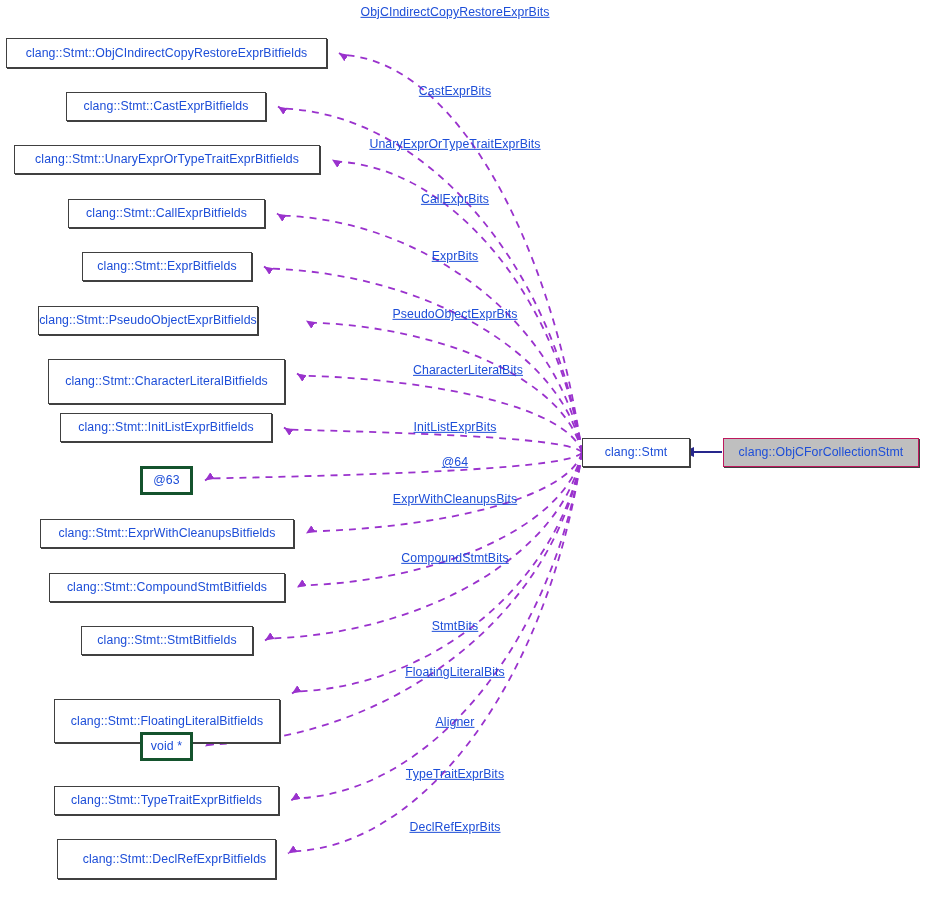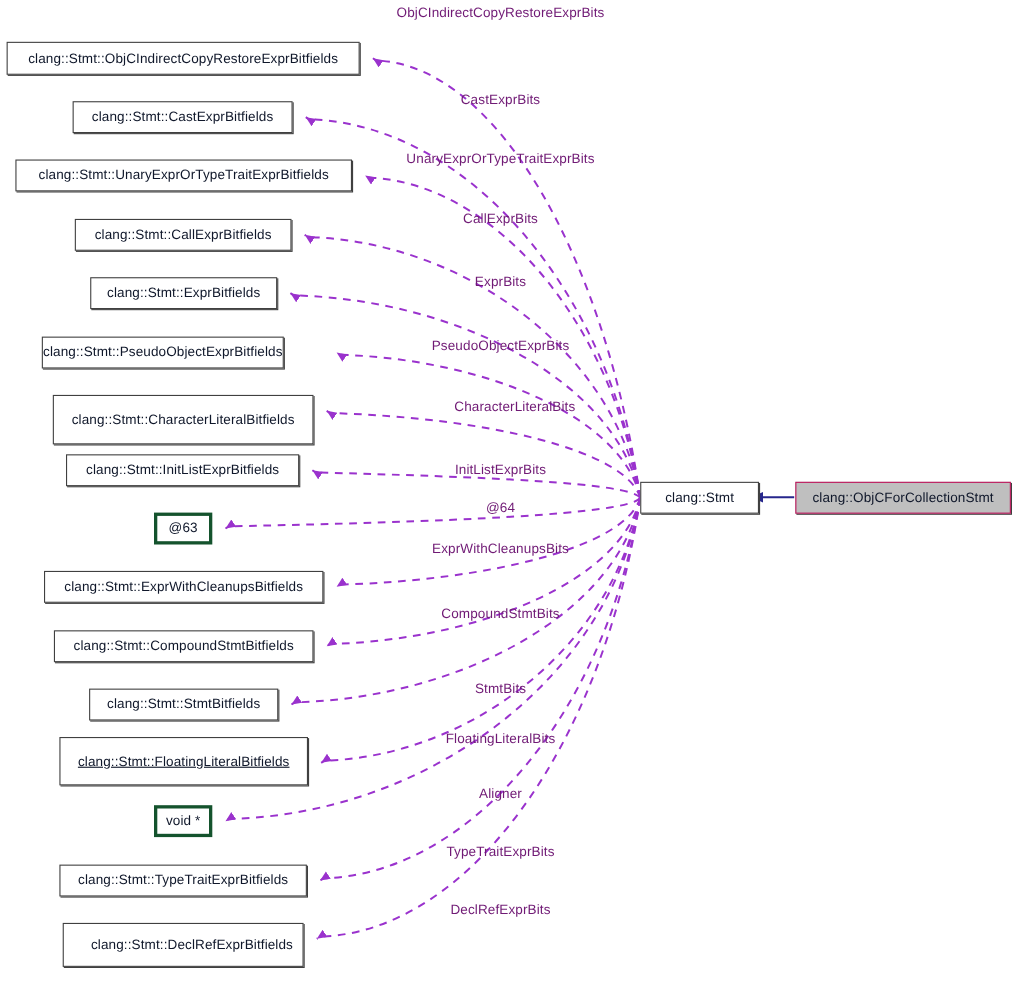--- a/index.html
+++ b/index.html
@@ -26,46 +26,47 @@
   }
   .node {
     position: absolute;
     box-sizing: border-box;
     display: flex;
     align-items: center;
     justify-content: center;
     background: #ffffff;
     border: 1px solid #404040;
     font-size: 12.3px;
-    color: #0f172a;
+    color: #1d4ed8;
     white-space: nowrap;
     line-height: 1;
     letter-spacing: 0.1px;
   }
   .node.dark {
     border: 1px solid #404040;
     box-shadow: 1px 1px 0 0 #404040;
   }
   .node.light {
     border: 3px solid #14532d;
     box-shadow: none;
   }
   .node.focus {
     background: #bfbfbf;
     border: 1px solid #be185d;
     box-shadow: 1px 1px 0 0 #404040;
   }
   .edge-label {
     position: absolute;
     font-size: 12.3px;
-    color: #701a75;
+    color: #1d4ed8;
     white-space: nowrap;
     line-height: 1;
     transform: translate(-50%, -50%);
     letter-spacing: 0.1px;
+    text-decoration: underline;
   }
 </style>
 </head>
 <body>
 
 <div id="diagram">
 
   <svg id="edge-layer" width="925" height="898" viewBox="0 0 925 898" xmlns="http://www.w3.org/2000/svg">
     <defs>
       <marker id="purple-arrow" markerWidth="10" markerHeight="10" refX="9" refY="4" orient="auto" markerUnits="userSpaceOnUse">
@@ -106,21 +107,21 @@
       <div class="node dark" style="left: 14px; top: 145px; width: 306px; height: 29px;">clang::Stmt::UnaryExprOrTypeTraitExprBitfields</div>
       <div class="node dark" style="left: 68px; top: 199px; width: 197px; height: 29px;">clang::Stmt::CallExprBitfields</div>
       <div class="node dark" style="left: 82px; top: 252px; width: 170px; height: 29px;">clang::Stmt::ExprBitfields</div>
       <div class="node dark" style="left: 38px; top: 306px; width: 220px; height: 29px;">clang::Stmt::PseudoObjectExprBitfields</div>
       <div class="node dark" style="left: 48px; top: 359px; width: 237px; height: 45px;">clang::Stmt::CharacterLiteralBitfields</div>
       <div class="node dark" style="left: 60px; top: 413px; width: 212px; height: 29px;">clang::Stmt::InitListExprBitfields</div>
       <div class="node light" style="left: 140px; top: 466px; width: 53px; height: 29px;">@63</div>
       <div class="node dark" style="left: 40px; top: 519px; width: 254px; height: 29px;">clang::Stmt::ExprWithCleanupsBitfields</div>
       <div class="node dark" style="left: 49px; top: 573px; width: 236px; height: 29px;">clang::Stmt::CompoundStmtBitfields</div>
       <div class="node dark" style="left: 81px; top: 626px; width: 172px; height: 29px;">clang::Stmt::StmtBitfields</div>
-      <div class="node dark" style="left: 54px; top: 670px; width: 226px; height: 44px; text-decoration: underline;">clang::Stmt::FloatingLiteralBitfields</div>
+      <div class="node dark" style="left: 54px; top: 699px; width: 226px; height: 44px;">clang::Stmt::FloatingLiteralBitfields</div>
       <div class="node light" style="left: 140px; top: 732px; width: 53px; height: 29px;">void *</div>
       <div class="node dark" style="left: 54px; top: 786px; width: 225px; height: 29px;">clang::Stmt::TypeTraitExprBitfields</div>
       <div class="node dark" style="left: 57px; top: 839px; width: 219px; height: 40px; padding-left: 16px;">clang::Stmt::DeclRefExprBitfields</div>
     </div>
   <div id="labels">
       <div class="edge-label" style="left: 455px; top: 12px;">ObjCIndirectCopyRestoreExprBits</div>
       <div class="edge-label" style="left: 455px; top: 91px;">CastExprBits</div>
       <div class="edge-label" style="left: 455px; top: 144px;">UnaryExprOrTypeTraitExprBits</div>
       <div class="edge-label" style="left: 455px; top: 199px;">CallExprBits</div>
       <div class="edge-label" style="left: 455px; top: 256px;">ExprBits</div>

